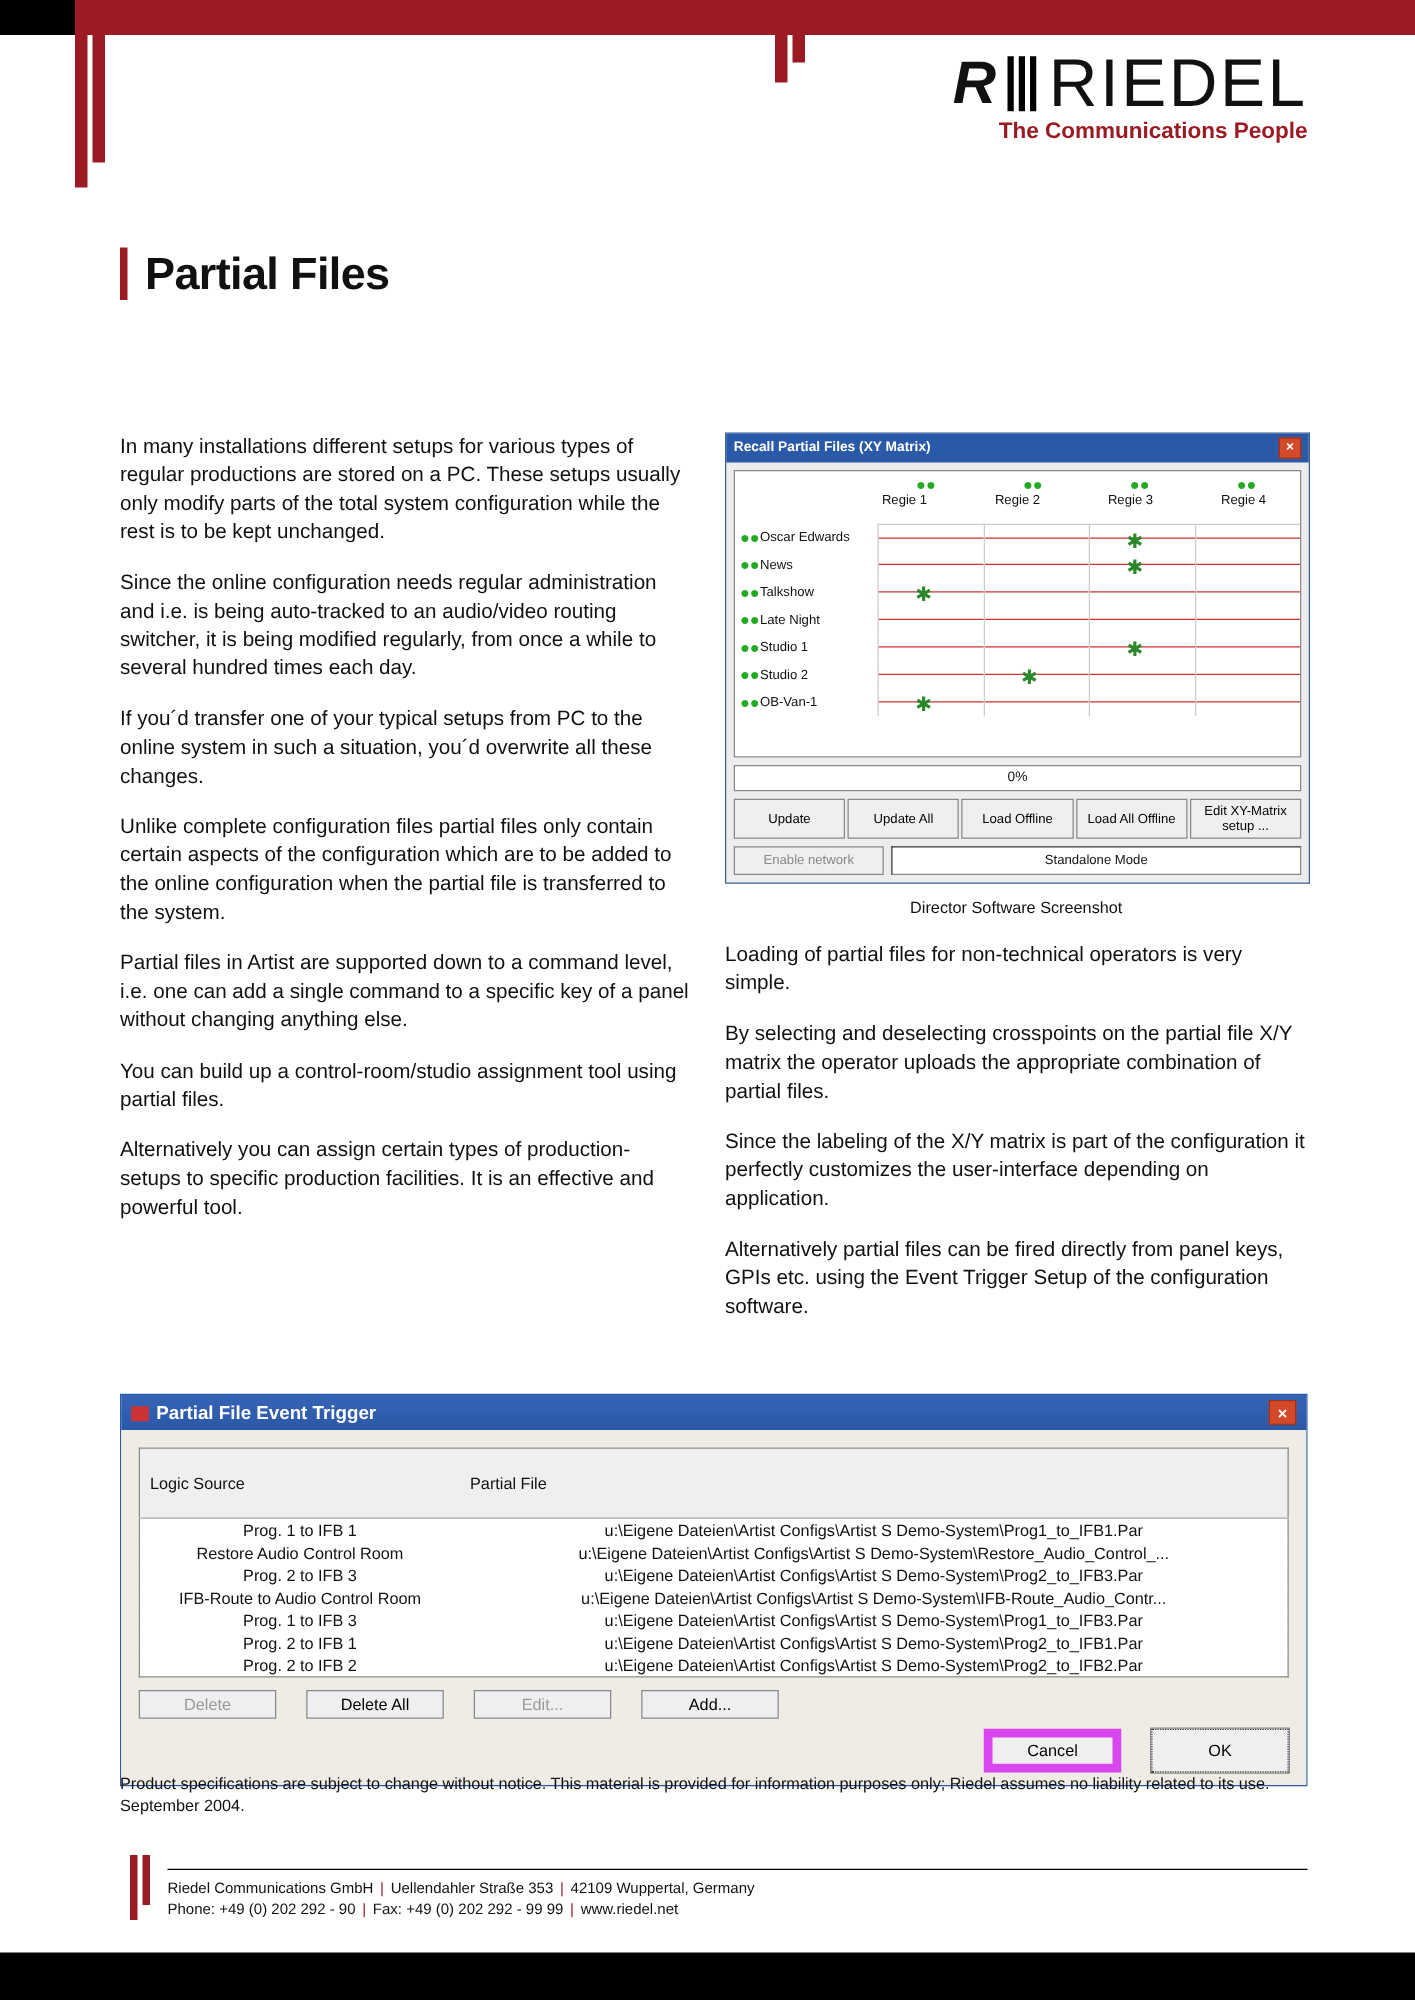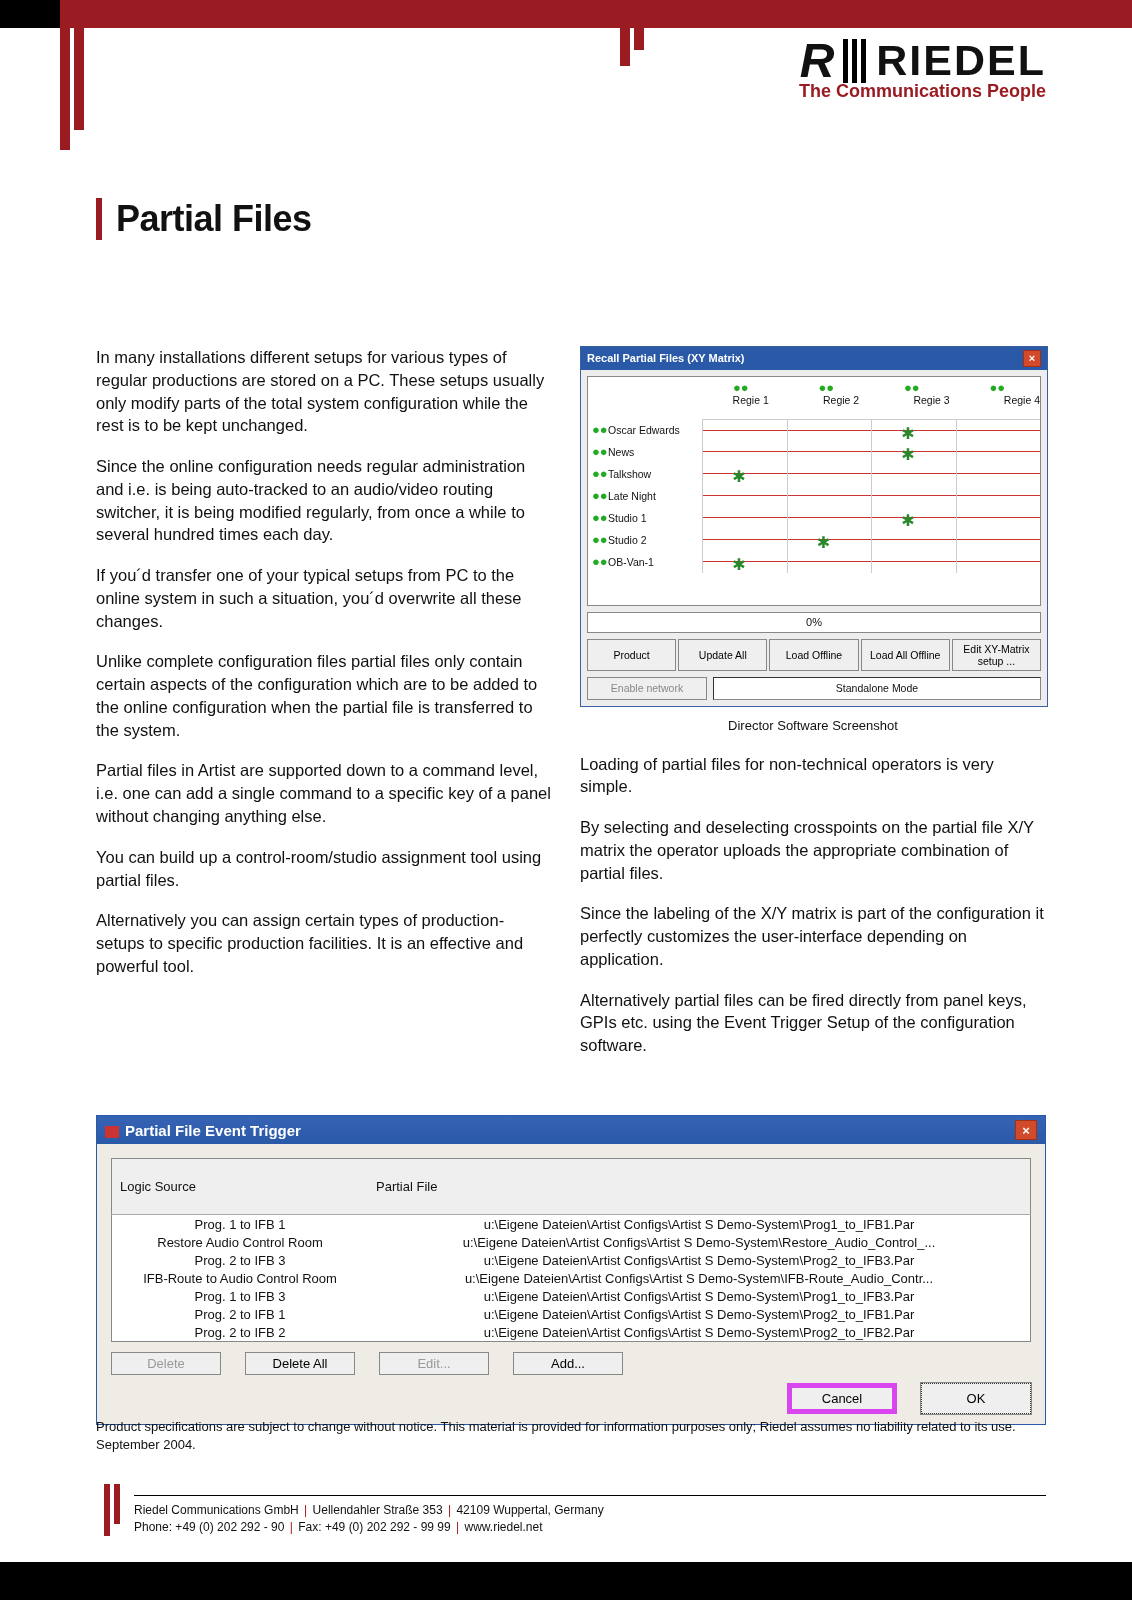--- a/index.html
+++ b/index.html
@@ -20,40 +20,40 @@
   .left-stripe .a { position:absolute; left:0; top:0; width:10px; height:150px; background:#9b1b22; }
   .left-stripe .b { position:absolute; left:14px; top:0; width:10px; height:130px; background:#9b1b22; }
   .top-notch { position:absolute; top:0; left:620px; width:30px; height:66px; }
   .top-notch .a{ position:absolute;left:0;top:0;width:10px;height:66px;background:#9b1b22;}
   .top-notch .b{ position:absolute;left:14px;top:0;width:10px;height:50px;background:#9b1b22;}
   .logo-wrap { position:absolute; top:36px; right:86px; text-align:right; }
   .logo-row { display:flex; align-items:center; justify-content:flex-end; gap:10px; }
   .logo-r { font-style: italic; font-weight: 900; font-size: 48px; line-height: 1; letter-spacing:-1px; }
   .logo-bars { display:flex; gap:4px; }
   .logo-bars span { display:block; width:5px; height:44px; background:#000; }
-  .logo-text { font-size: 43px; font-weight: 700; letter-spacing: 2px; }
+  .logo-text { font-size: 54px; font-weight: 400; letter-spacing: 2px; }
   .logo-tag { color:#9b1b22; font-weight:700; font-size:18px; margin-top:-4px; padding-left:4px; }
 
   .title {
     position: absolute; top: 174px; left: 96px;
     font-size: 36px; font-weight: 800; letter-spacing: -0.5px;
     border-left: 6px solid #9b1b22; padding-left: 14px;
   }
   .content { position:absolute; top: 346px; left:96px; right:86px; display:flex; gap:28px; }
   .col { width: 466px; font-size: 16.5px; line-height: 1.38; }
   .col p { margin: 0 0 18px 0; }
 
   
   .ss1 { width: 466px; border: 1px solid #3a5f9e; background:#ededed; font-family: Tahoma, Arial, sans-serif; font-size:11px; }
   .ss1-title { background:#2a59a7; color:#fff; font-weight:bold; padding:3px 6px; display:flex; justify-content:space-between; align-items:center; }
   .ss1-close { width:16px;height:15px;background:#d34a2a;color:#fff;display:inline-flex;align-items:center;justify-content:center;font-weight:bold;border:1px solid #a13016; }
   .ss1-body { background:#fff; margin:6px; border:1px solid #888; position:relative; height: 228px; }
   .ss1-col-head { position:absolute; top:16px; left:0; right:0; display:flex; font-size:10.5px; }
   .ss1-col-head div:first-child{ width:110px; }
-  .ss1-col-head div { flex:1; text-align:right; }
+  .ss1-col-head div { flex:1; text-align:center; }
   .ss1-col-dots { position:absolute; top:2px; left:110px; right:0; display:flex; }
   .ss1-col-dots div { flex:1; text-align:center; font-size:13px; color:#2a2; }
   .ss1-rows { position:absolute; top:42px; left:4px; right:0; }
   .ss1-row { display:flex; align-items:center; height:22px; font-size:10.5px; }
   .ss1-row .dot { width:16px; color:#2a2; font-size:13px; }
   .ss1-row .lab { width:94px; }
   .ss1-row .cells { flex:1; display:flex; }
   .ss1-row .cell { flex:1; border-left:1px solid #ccc; height:22px; position:relative; }
   .ss1-row:first-child .cell { border-top:1px solid #ccc; }
   .ss1-row .cell.redline::before { content:""; position:absolute; left:0; top:10px; width:100%; height:1px; background:#c33; }
@@ -73,21 +73,21 @@
   .ss2-close { width:20px;height:18px;background:#d34a2a;color:#fff;display:inline-flex;align-items:center;justify-content:center;font-weight:bold;border:1px solid #a13016;font-size:13px; }
   .ss2-body { background:#efece5; padding: 14px 14px 10px; }
   .ss2-table { background:#fff; border:1px solid #888; border-collapse: collapse; width:100%; font-size:13px; }
   .ss2-table th { text-align:left; background:#efefef; border-bottom:1px solid #aaa; padding:20px 8px; font-weight:normal; }
   .ss2-table td { padding:1.5px 8px; white-space:nowrap;text-align:center; }
   .ss2-table th:first-child, .ss2-table td:first-child { width: 240px; }
   .ss2-btnrow { display:flex; justify-content:flex-start; gap:24px; margin-top:10px; }
   .ss2-btnrow button { width:110px; font-size:13px; padding:3px 0; background:#efefef; border:1px solid #888; }
   .ss2-btnrow button.dis { color:#999; }
   .ss2-btnrow2 { display:flex; justify-content:flex-end; gap:24px; margin-top:8px; }
-  .ss2-btnrow2 button { width:110px; font-size:13px; padding:3px 0; background:#efefef; border:5px solid #d946ef; }
+  .ss2-btnrow2 button { width:110px; font-size:13px; padding:3px 0; background:#efefef; border:7px solid #d946ef; }
   .ss2-btnrow2 .ok { border:1px dotted #333; outline:1px solid #888; }
 
   .disclaimer { position:absolute; left:96px; right:86px; top:1418px; font-size:13px; line-height:1.35; }
   .footer-stripe { position:absolute; left:114px; bottom:64px; width:8px; height:52px; }
   .footer-stripe::before{content:"";position:absolute;left:-10px;top:0;width:6px;height:52px;background:#9b1b22;}
   .footer-stripe::after{content:"";position:absolute;left:0;top:0;width:6px;height:40px;background:#9b1b22;}
   .footer { position:absolute; left:134px; right:86px; bottom:64px; border-top:1px solid #000; padding-top:6px; font-size:12px; line-height:1.4; }
   .footer .sep { color:#9b1b22; margin:0 2px; }
   .bottom-bar { position:absolute; left:0; right:0; bottom:0; height:38px; background:#000; }
 </style>
@@ -231,21 +231,21 @@
                   </span>
                   <span class="cell redline"></span>
                   <span class="cell redline"></span>
                   <span class="cell redline"></span>
                 </span>
               </div>
             </div>
         </div>
         <div class="ss1-prog">0%</div>
         <div class="ss1-btns">
-          <button>Product</button>
+          <button>Update</button>
           <button>Update All</button>
           <button>Load Offline</button>
           <button>Load All Offline</button>
           <button>Edit XY-Matrix setup ...</button>
         </div>
         <div class="ss1-bot">
           <button class="en" disabled="">Enable network</button>
           <div class="stand">Standalone Mode</div>
         </div>
       </div>

